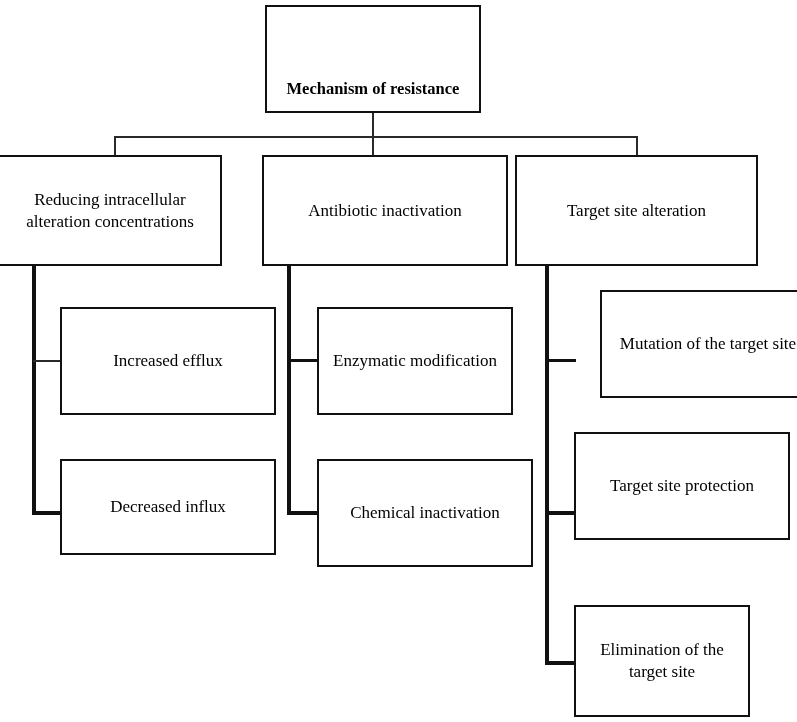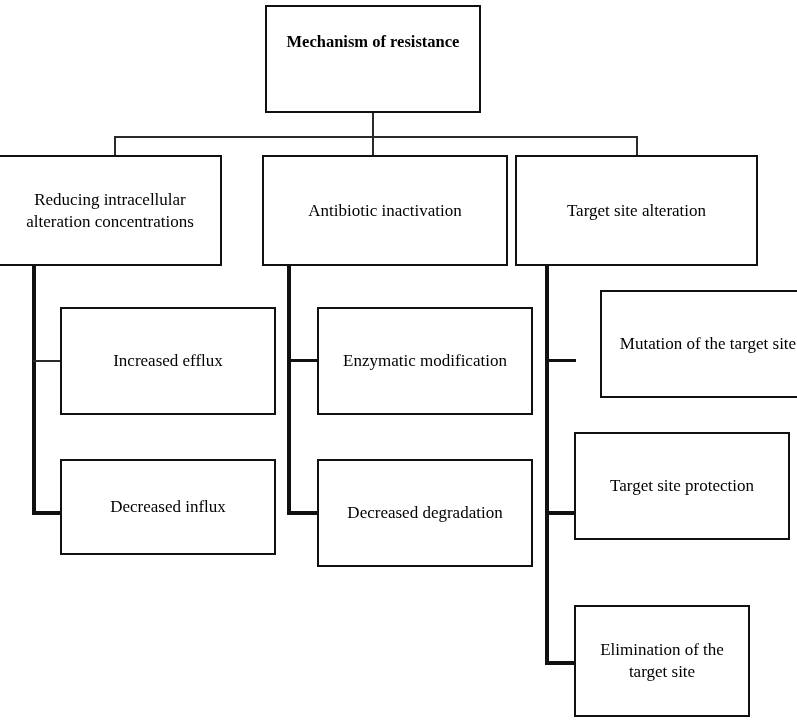--- a/index.html
+++ b/index.html
@@ -34,20 +34,21 @@
     padding: 0 8px;
     width: 100%;
   }
   .node.root {
     font-weight: bold;
     font-size: 16.5px;
     align-items: flex-start;
   }
   .node.root .label {
     padding-top: 24px;
+    margin-top: 47px;
   }
   .node.level2 {
     font-size: 17px;
   }
   .node.level3 {
     font-size: 17px;
   }
   .conn {
     position: absolute;
     background: #111111;
@@ -97,26 +98,26 @@
   <div class="conn thick" style="left:546px; top:661px; width:30px; height:4px;"></div>
 
   <div class="node level3" style="left:60px; top:307px; width:216px; height:108px;">
     <span class="label">Increased efflux</span>
   </div>
 
   <div class="node level3" style="left:60px; top:459px; width:216px; height:96px;">
     <span class="label">Decreased influx</span>
   </div>
 
-  <div class="node level3" style="left:317px; top:307px; width:216px; height:108px;">
+  <div class="node level3" style="left:317px; top:307px; width:196px; height:108px;">
     <span class="label">Enzymatic modification</span>
   </div>
 
   <div class="node level3" style="left:317px; top:459px; width:216px; height:108px;">
-    <span class="label">Decreased degradation</span>
+    <span class="label">Chemical inactivation</span>
   </div>
 
   <div class="node level3" style="left:574px; top:290px; width:216px; height:108px;margin-left:26px;">
     <span class="label">Mutation of the target site</span>
   </div>
 
   <div class="node level3" style="left:574px; top:432px; width:216px; height:108px;">
     <span class="label">Target site protection</span>
   </div>
 

